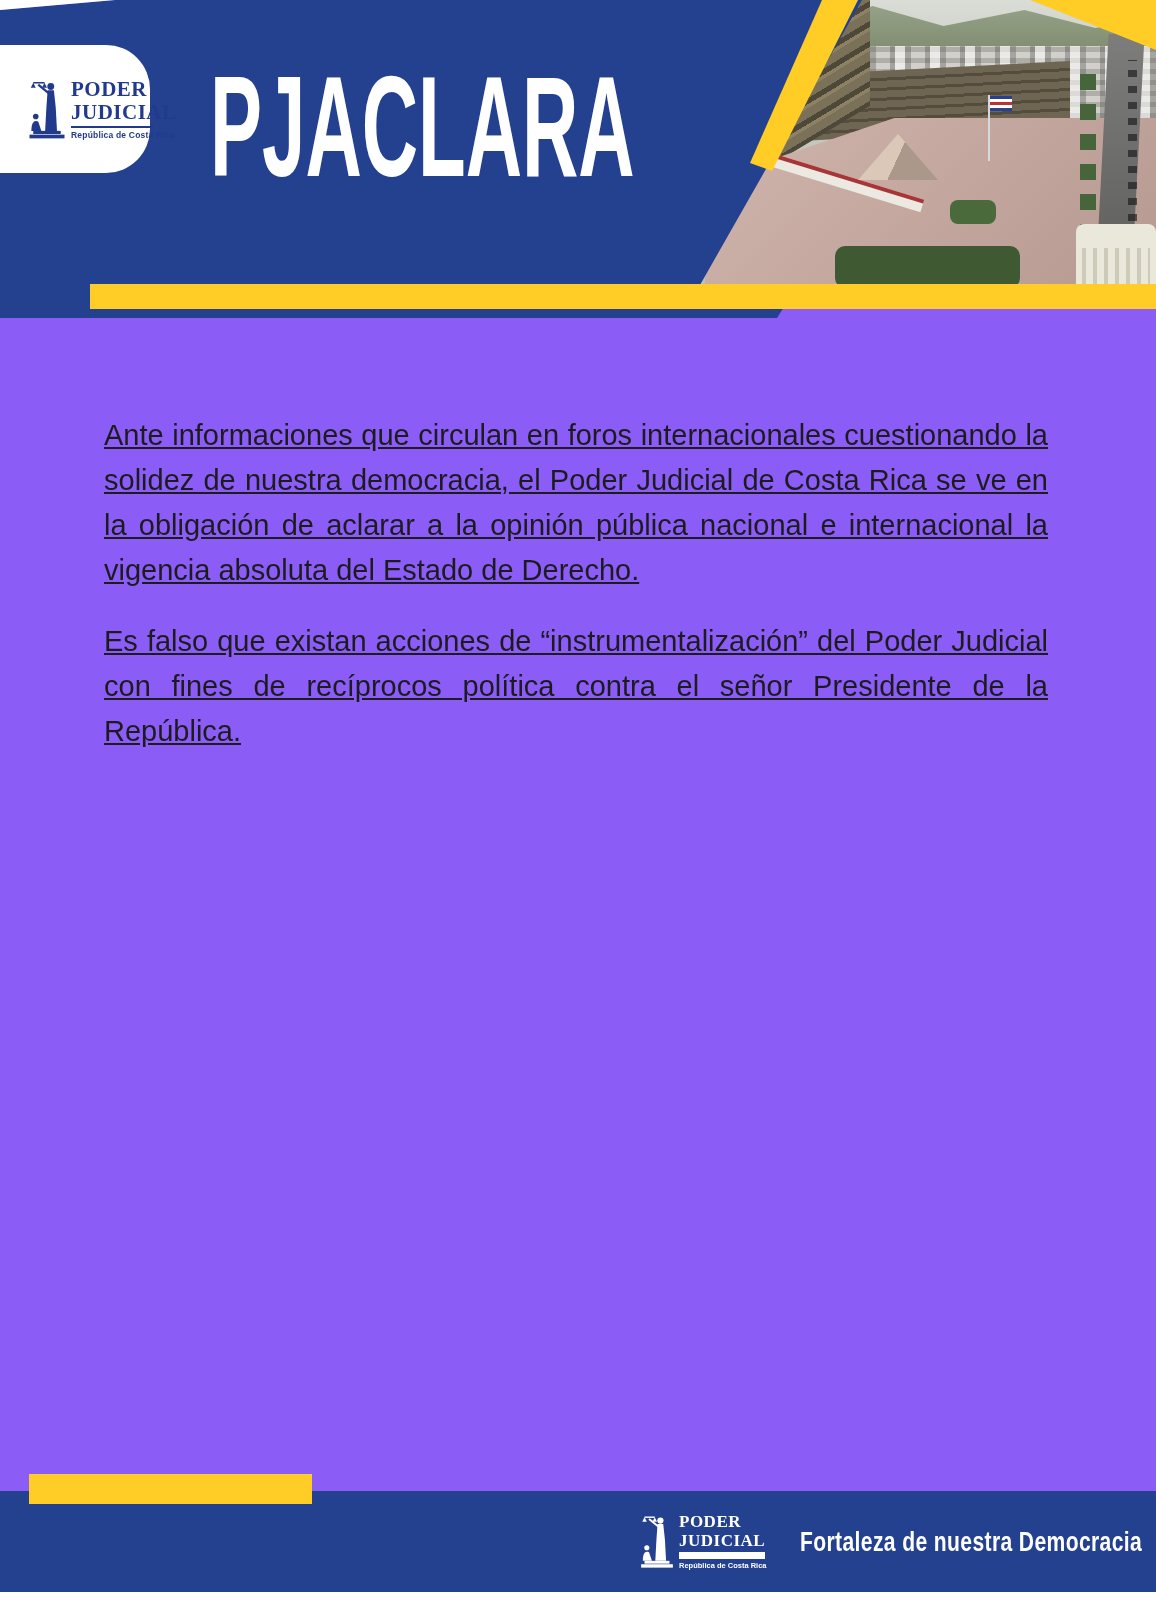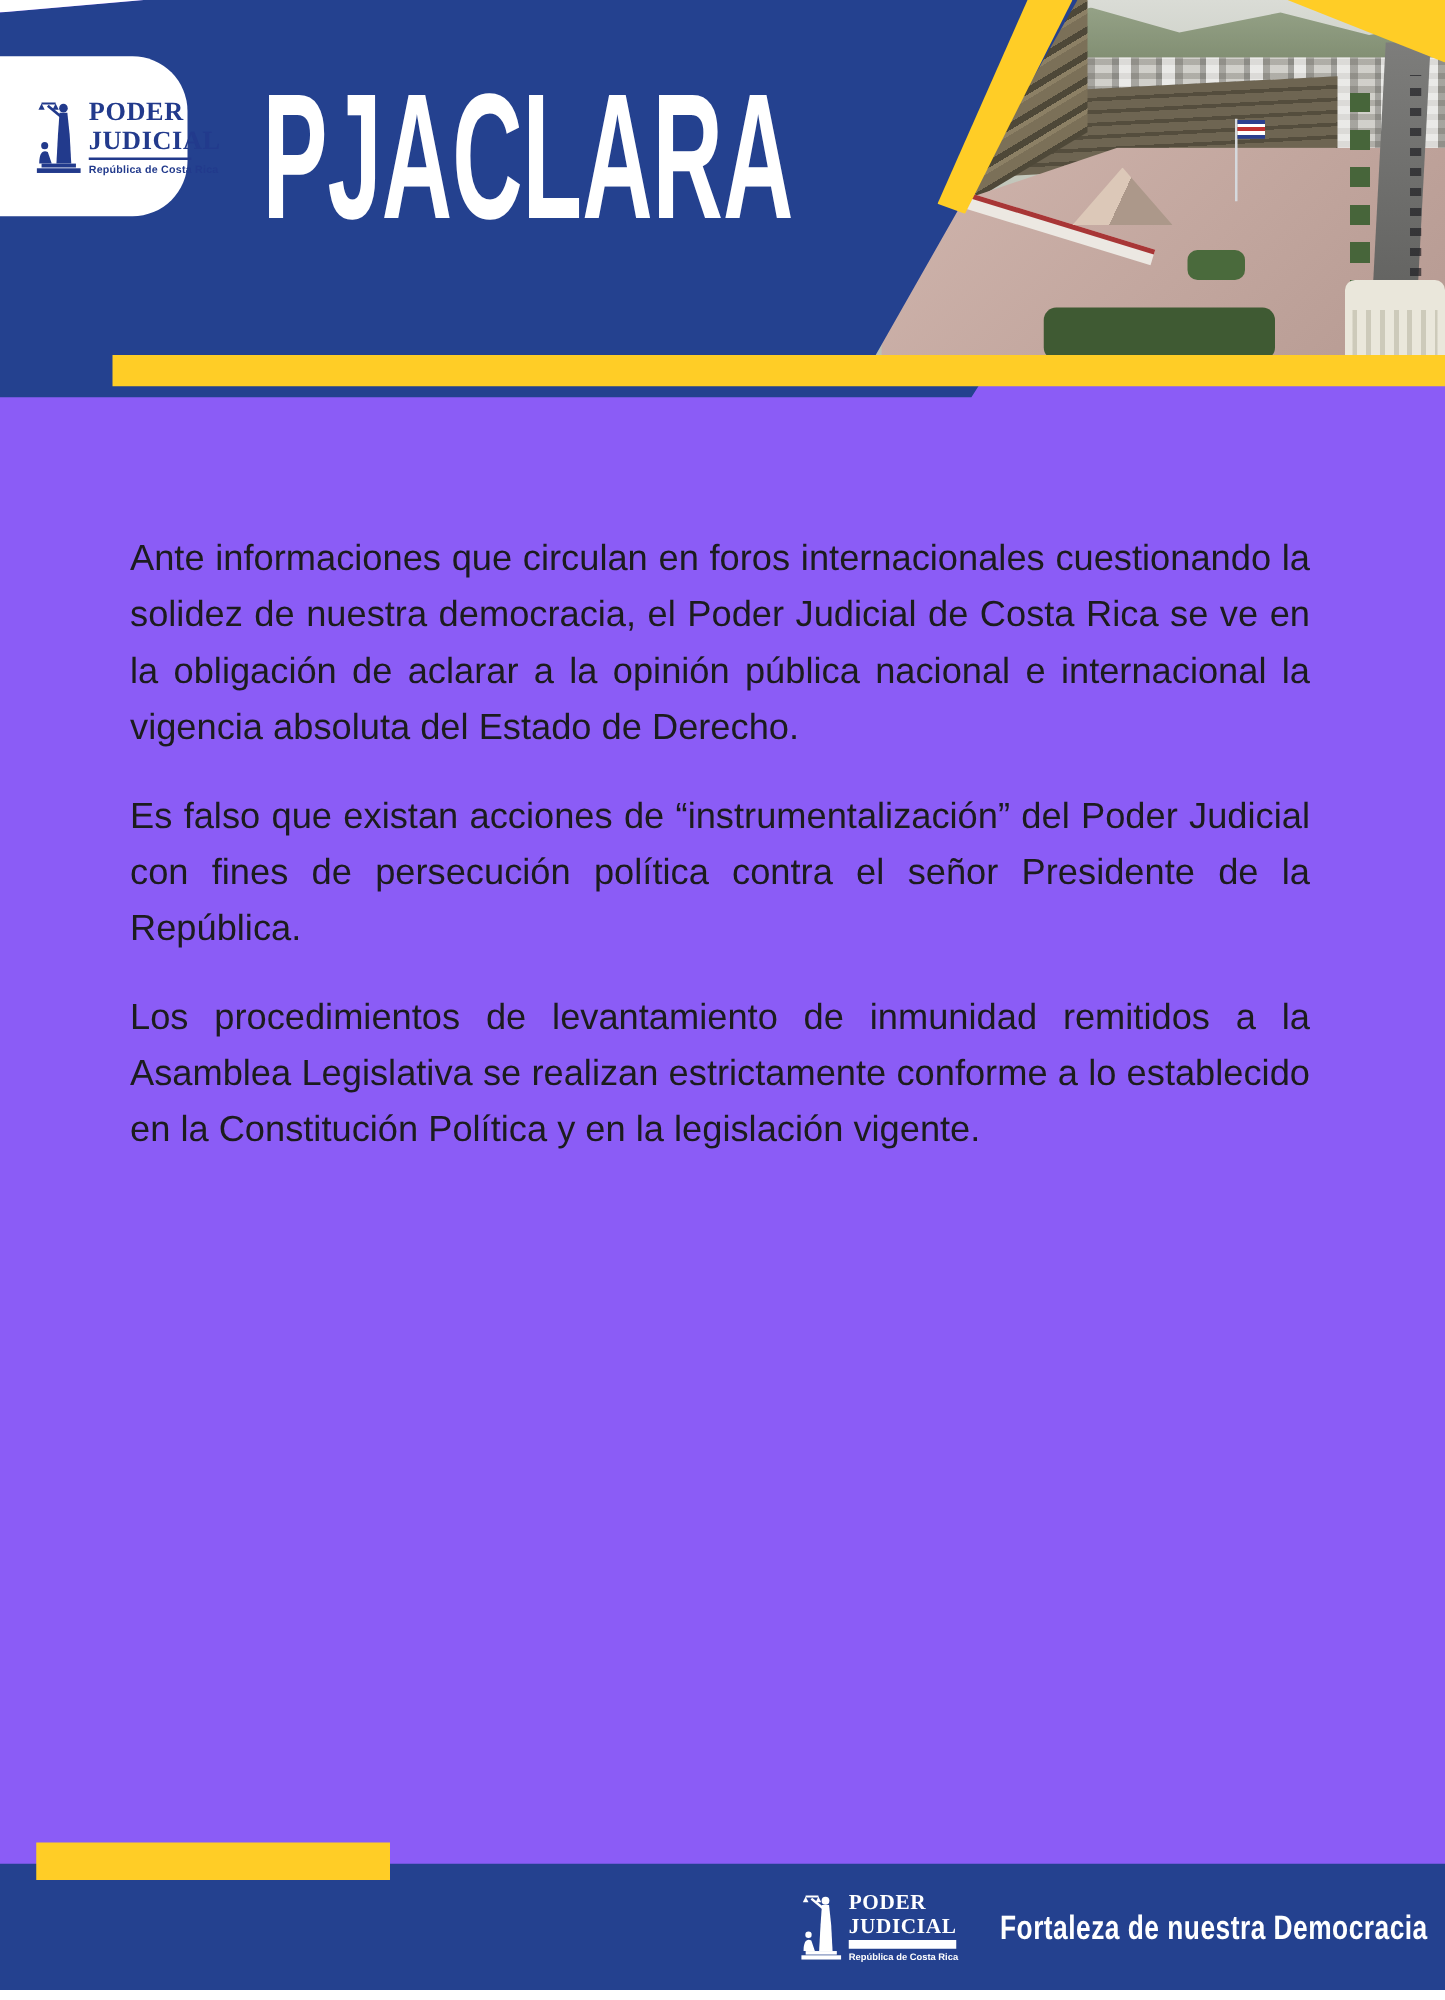--- a/index.html
+++ b/index.html
@@ -73,21 +73,21 @@
   .logo-text{margin-left:5px;line-height:1;}
   .logo-l1{font-family:"Liberation Serif",serif;font-weight:bold;font-size:21px;letter-spacing:.5px;}
   .logo-l2{font-family:"Liberation Serif",serif;font-weight:bold;font-size:21px;letter-spacing:.5px;margin-top:2px;}
   .logo-rule{height:2.5px;background:var(--logo-blue);margin-top:3px;width:82px;}
   .logo-tag{font-size:8.5px;font-weight:bold;margin-top:3px;letter-spacing:.2px;white-space:nowrap;}
   .title{
     position:absolute;left:210px;top:44px;color:#ffffff;font-weight:bold;font-size:100px;
     transform:scale(0.78,1.43);transform-origin:left top;white-space:nowrap;letter-spacing:0;
   }
   
-  .content{position:absolute;left:104px;top:425px;width:944px;color:var(--text);}
+  .content{position:absolute;left:104px;top:413px;width:944px;color:var(--text);text-decoration:underline;}
   .content p{
     margin:0 0 26px 0;font-size:29px;line-height:45px;text-align:justify;
     font-family:"Liberation Sans",sans-serif;
   }
   
   .footer-band{position:absolute;left:0;top:1491px;width:1156px;height:109px;background:var(--blue);}
   .footer-accent{position:absolute;left:29px;top:1474px;width:283px;height:30px;background:var(--yellow);}
   .footer-logo{
     position:absolute;left:640px;top:1513px;display:flex;align-items:center;color:#ffffff;
   }
@@ -154,22 +154,21 @@
           <div class="logo-tag">República de Costa Rica</div>
         </div>
       </div>
     </div>
 
     <div class="title">PJACLARA</div>
   </div>
 
   <div class="content">
       <p>Ante informaciones que circulan en foros internacionales cuestionando la solidez de nuestra democracia, el Poder Judicial de Costa Rica se ve en la obligación de aclarar a la opinión pública nacional e internacional la vigencia absoluta del Estado de Derecho.</p>
-      <p>Es falso que existan acciones de “instrumentalización” del Poder Judicial con fines de persecución política contra el señor Presidente de la República.</p>
-      <p>Los procedimientos de levantamiento de inmunidad remitidos a la Asamblea Legislativa se realizan estrictamente conforme a lo establecido en la Constitución Política y en la legislación vigente.</p>
+      <p>Es falso que existan acciones de “instrumentalización” del Poder Judicial con fines de recíprocos política contra el señor Presidente de la República.</p>
     </div>
 
   <div class="footer-band"></div>
   <div class="footer-accent"></div>
 
   <div class="footer-logo">
     <svg class="statue" viewBox="0 0 60 96" width="34" height="56" aria-hidden="true">
       <rect x="2" y="89" width="56" height="6" fill="currentColor"></rect>
       <rect x="8" y="83" width="44" height="5" fill="currentColor"></rect>
       <circle cx="36" cy="12" r="5.5" fill="currentColor"></circle>

